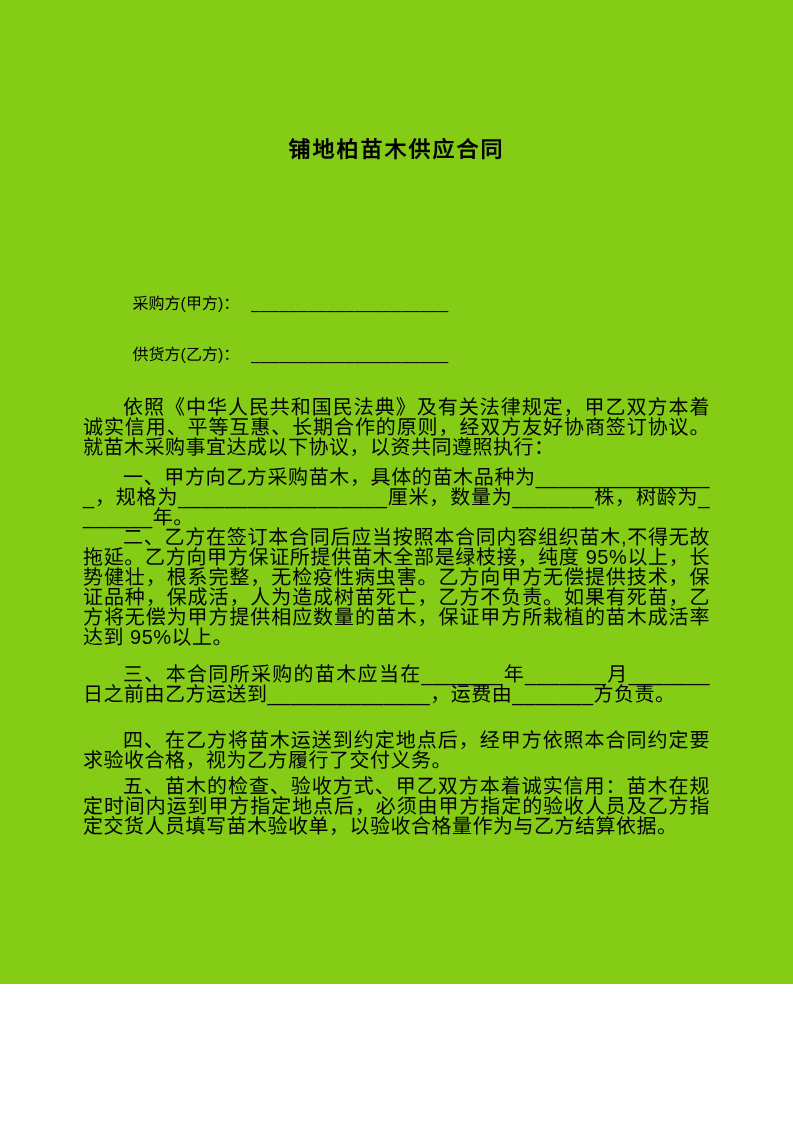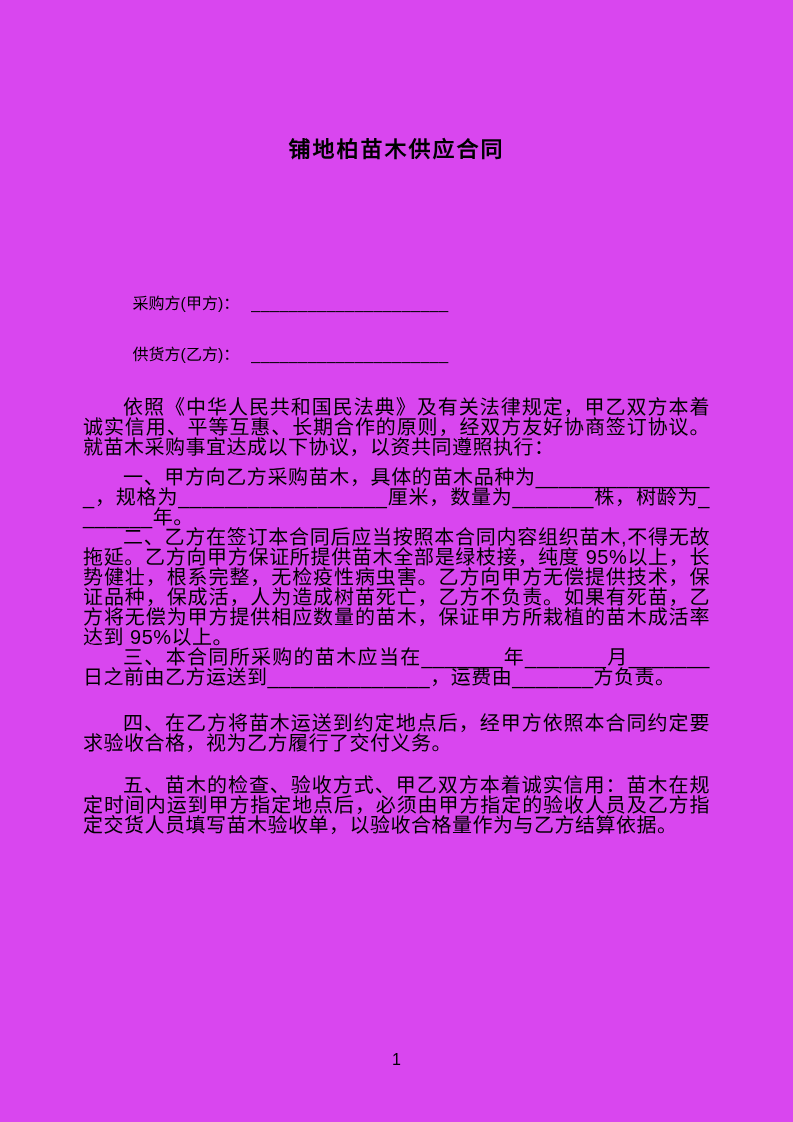--- a/index.html
+++ b/index.html
@@ -3,23 +3,23 @@
 <meta charset="utf-8">
 <style>
   html, body {
     margin: 0;
     padding: 0;
     background: #ffffff;
   }
   .page {
     position: relative;
     width: 793px;
-    height: 1122px;
+    height: 984px;
     margin: 0 auto;
-    background: #d946ef;
+    background: #84cc16;
     color: #000000;
     font-family: "Liberation Sans", sans-serif;
     box-sizing: border-box;
     padding: 134px 83px 0 83px;
     overflow: hidden;
   }
   .doc-title {
     margin: 0 0 124px 0;
     font-size: 22px;
     font-weight: bold;
@@ -44,23 +44,23 @@
     margin: 0;
     font-size: 20px;
     line-height: 20px;
     text-align: justify;
     text-indent: 2em;
     word-break: break-all;
     letter-spacing: 0.5px;
   }
   .para.preamble { margin-bottom: 10px; }
   .para.c1 { }
-  .para.c2 { }
+  .para.c2 { margin-bottom: 17px; }
   .para.c3 { margin-bottom: 26px; }
-  .para.c4 { margin-bottom: 22px; }
+  .para.c4 { margin-bottom: 6px; }
   .para.c5 { margin-bottom: 0; }
   .page-footer {
     position: absolute;
     left: 0;
     right: 0;
     top: 1048px;
     text-align: center;
     font-size: 16px;
     line-height: 24px;
   }

